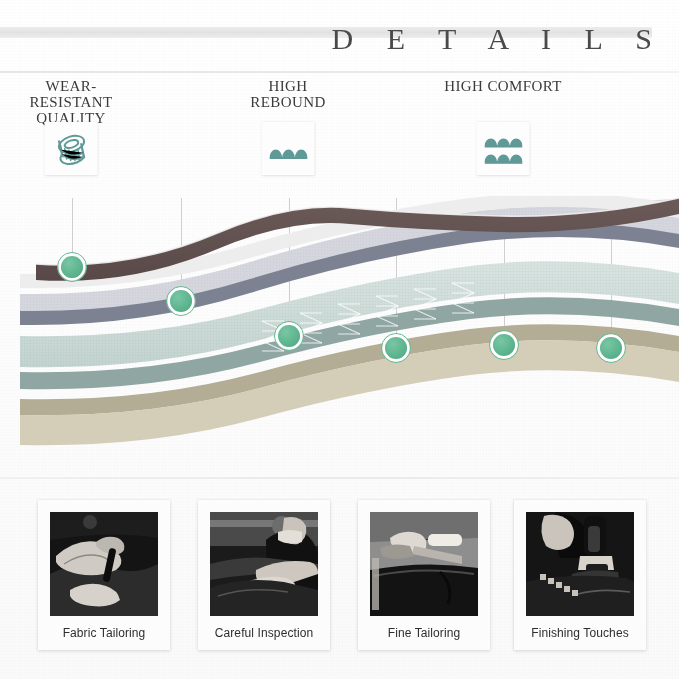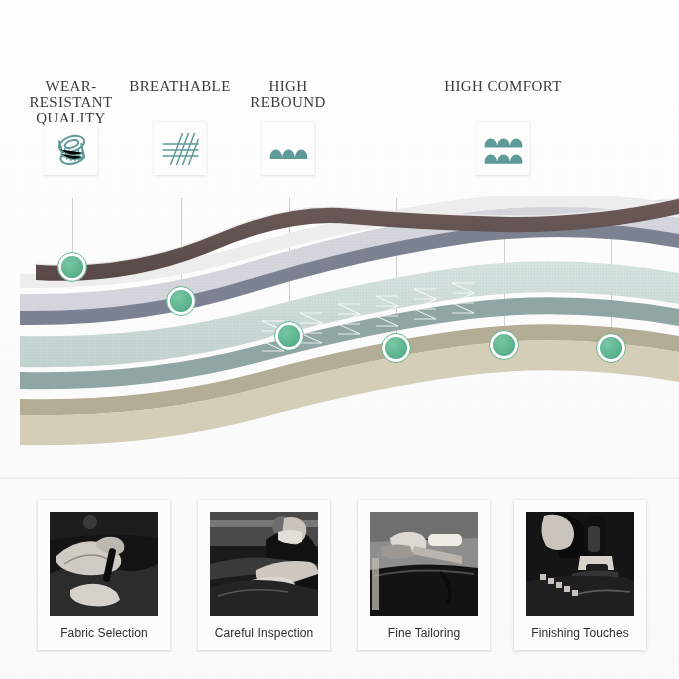--- a/index.html
+++ b/index.html
@@ -77,20 +77,25 @@
   .card-caption{margin-top:10px;font-size:12px;color:#2e2e2e;
     font-family:"Liberation Sans", sans-serif;letter-spacing:.1px;}
 </style>
 </head>
 <body>
 
 <div id="page">
 
   <div class="texture"></div>
 
+  <div class="header">
+    <div class="header-band"></div>
+    <div class="header-title">D E T A I L S</div>
+    <div class="header-rule"></div>
+  </div>
 
   <div class="features">
 
     <div class="feat" style="left:12px">
       <div class="feat-label">WEAR-RESISTANT QUALITY</div>
       <div class="feat-card" style="top:44px">
         <span>
           <svg width="38" height="34" viewBox="0 0 38 34">
             <g fill="none" stroke="#5f9a99" stroke-width="2">
               <ellipse cx="19" cy="12" rx="13" ry="7.5" transform="rotate(-18 19 12)"></ellipse>
@@ -99,33 +104,20 @@
             </g>
             <g stroke="#5f9a99" stroke-width="1.4">
               <path d="M8 13 L10.6 25.4 M12 16 L14.3 27.6 M16.4 17.6 L18.2 29 M21 17.9 L22.5 29.2 M25.4 16.7 L26.8 27.8 M29.2 14.2 L30.8 24.7"></path>
               <path d="M7.2 17.5 Q19 27 31 20.8 M8.4 22 Q19.5 31 31.4 25"></path>
             </g>
           </svg>
         </span>
       </div>
     </div>
 
-    <div class="feat" style="left:121px">
-      <div class="feat-label">BREATHABLE</div>
-      <div class="feat-card" style="top:44px">
-        <span>
-          <svg width="38" height="36" viewBox="0 0 38 36">
-            <g stroke="#5f9a99" stroke-width="1.5" fill="none">
-              <path d="M1 13 H37 M1 19 H37 M1 25 H37"></path>
-              <path d="M9 34 L21 2 M15 34 L27 2 M21 34 L33 2 M27 34 L37 8"></path>
-            </g>
-          </svg>
-        </span>
-      </div>
-    </div>
 
     <div class="feat" style="left:229px">
       <div class="feat-label">HIGH REBOUND</div>
       <div class="feat-card" style="top:44px">
         <span>
           <svg width="38" height="20" viewBox="0 0 38 20">
             <g fill="#5f9a99">
               <path d="M0 19 A6.3 8.5 0 0 1 12.6 19 Z"></path>
               <path d="M12.7 19 A6.3 8.5 0 0 1 25.3 19 Z"></path>
               <path d="M25.4 19 A6.3 8.5 0 0 1 38 19 Z"></path>
@@ -278,21 +270,21 @@
           <path d="M0 62 Q30 46 60 56 Q86 64 108 52 L108 104 L0 104 Z" fill="#2c2c2c"></path>
           <path d="M6 44 Q26 26 48 30 Q62 33 70 44 Q74 52 66 58 Q48 66 28 62 Q10 58 6 50 Z" fill="#cfcac4"></path>
           <path d="M14 52 Q32 40 50 44 Q60 47 62 53" fill="none" stroke="#8e8883" stroke-width="1.4"></path>
           <path d="M46 30 Q56 22 68 26 Q76 30 74 38 Q70 44 60 42 Q50 39 46 34 Z" fill="#bdb7b1"></path>
           <rect x="56" y="36" width="7" height="34" rx="3" fill="#0d0d0d" transform="rotate(12 59 53)"></rect>
           <path d="M20 78 Q38 68 56 74 Q68 78 70 88 Q60 96 42 94 Q24 92 20 84 Z" fill="#d6d1cb"></path>
           <path d="M0 0 L108 0 L108 26 Q60 18 0 28 Z" fill="#1d1d1d"></path>
           <circle cx="40" cy="10" r="7" fill="#3a3a3a"></circle>
         </svg>
       </div>
-      <div class="card-caption">Fabric Selection</div>
+      <div class="card-caption">Fabric Tailoring</div>
     </div>
 
     <div class="card" style="left:358px">
       <div class="card-photo">
         <svg width="108" height="104" viewBox="0 0 108 104">
           <rect width="108" height="104" fill="#2a2a2a"></rect>
           <path d="M0 0 L108 0 L108 30 Q54 22 0 34 Z" fill="#6f6f6f"></path>
           <path d="M0 30 L108 26 L108 58 Q54 50 0 62 Z" fill="#8e8e8e"></path>
           <path d="M0 58 Q54 48 108 56 L108 104 L0 104 Z" fill="#131313"></path>
           <path d="M20 26 Q34 16 50 22 Q58 26 56 36 Q46 44 32 40 Q20 36 20 26 Z" fill="#ddd8d1"></path>

